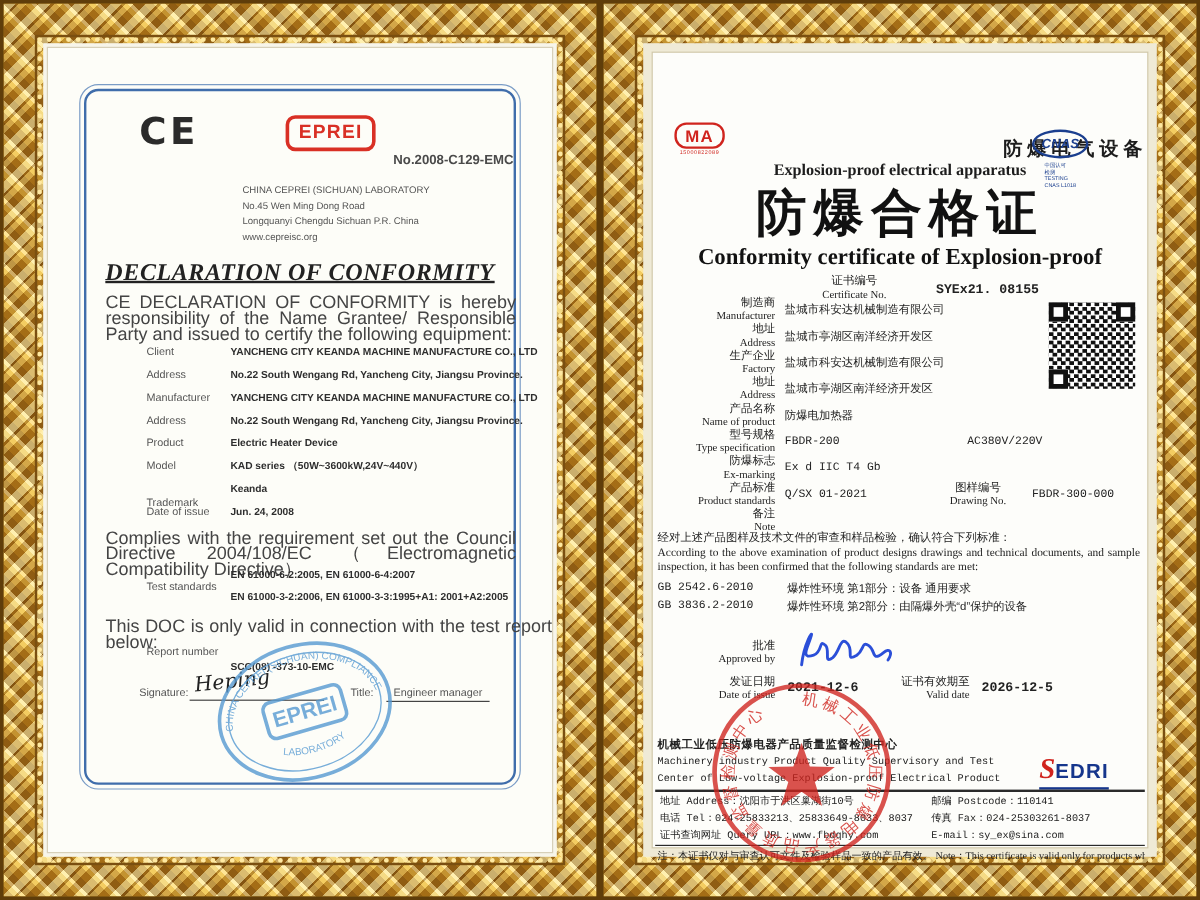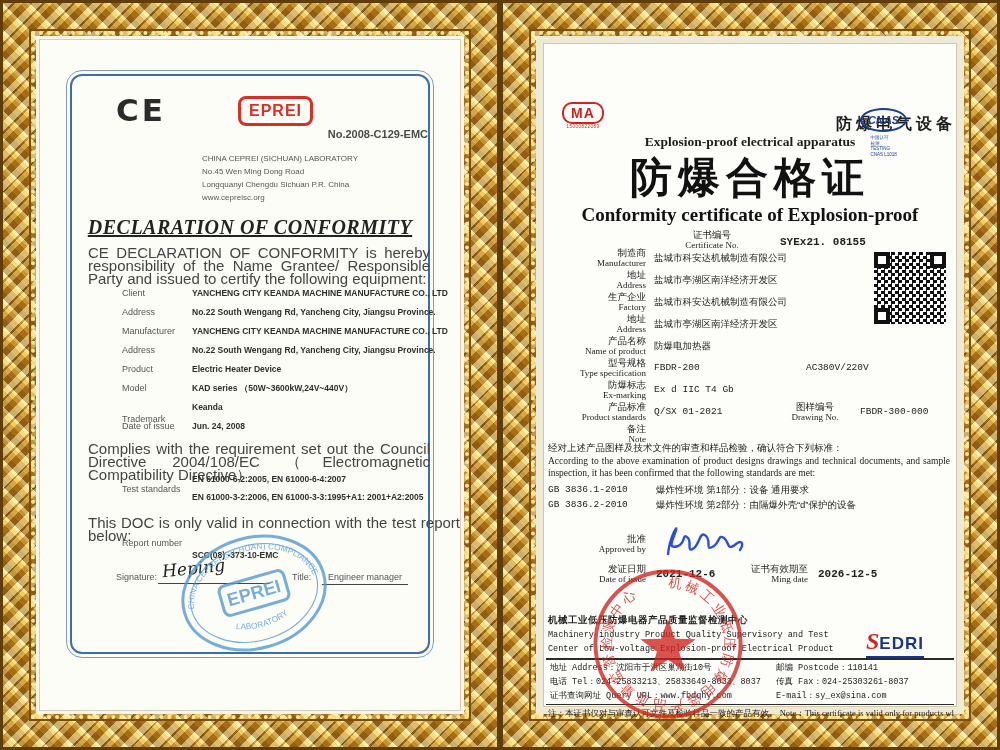--- a/index.html
+++ b/index.html
@@ -213,41 +213,41 @@
         <span class="en">Note</span>
       </div>
 
     <div class="qr" style="left:330px;top:208px;">
         <div class="f3"></div>
       </div>
 
     <div class="abs zh-text" style="left:4px;top:398px;">经对上述产品图样及技术文件的审查和样品检验，确认符合下列标准：</div>
     <div class="abs en-serif" style="left:4px;right:6px;top:411px;">According to the above examination of product designs drawings and technical documents, and sample inspection, it has been confirmed that the following standards are met:</div>
 
-    <div class="abs rval" style="left:4px;top:440px;">GB 3836.1-2010</div>
+    <div class="abs rval" style="left:4px;top:440px;">GB 2542.6-2010</div>
     <div class="abs zh-text" style="left:112px;top:440px;">爆炸性环境 第1部分：设备 通用要求</div>
     <div class="abs rval" style="left:4px;top:455px;">GB 3836.2-2010</div>
     <div class="abs zh-text" style="left:112px;top:455px;">爆炸性环境 第2部分：由隔爆外壳“d”保护的设备</div>
 
     <div class="abs rlab" style="left:2px;top:490px;width:100px;">
         <span class="zh">批准</span>
         <span class="en">Approved by</span>
       </div>
     <svg class="stamp-svg" style="left:112px;top:472px;" width="100" height="48" viewBox="0 0 100 48">
       <path d="M12 38 C 14 20, 22 8, 20 14 C 18 22, 10 34, 22 30 C 30 27, 26 16, 32 22 C 36 26, 30 38, 38 32 C 44 27, 44 14, 50 20 C 56 26, 48 36, 58 30 C 64 26, 62 18, 68 22 C 74 26, 70 36, 80 28 C 86 23, 88 28, 84 34" fill="none" stroke="#2b4fd8" stroke-width="2.4" stroke-linecap="round"></path>
     </svg>
 
     <div class="abs rlab" style="left:2px;top:520px;width:100px;">
         <span class="zh">发证日期</span>
         <span class="en">Date of issue</span>
       </div>
     <div class="abs rval" style="left:112px;top:524px;font-weight:bold;font-size:11px;">2021-12-6</div>
     <div class="abs rlab" style="left:172px;top:520px;width:92px;">
         <span class="zh">证书有效期至</span>
-        <span class="en">Ming date</span>
+        <span class="en">Valid date</span>
       </div>
     <div class="abs rval" style="left:274px;top:524px;font-weight:bold;font-size:11px;">2026-12-5</div>
 
     <div class="abs zh-text" style="left:4px;top:570px;font-weight:bold;letter-spacing:.5px;">机械工业低压防爆电器产品质量监督检测中心</div>
     <div class="abs contact" style="left:4px;top:584px;">Machinery industry Product Quality Supervisory and Test</div>
     <div class="abs contact" style="left:4px;top:598px;">Center of Low-voltage Explosion-proof Electrical Product</div>
 
     <div class="abs" style="left:322px;top:584px;display:flex;align-items:baseline;border-bottom:2px solid #16368c;padding-bottom:1px;">
       <span class="sedri-s">S</span>
         <span class="sedri-t">EDRI</span>

